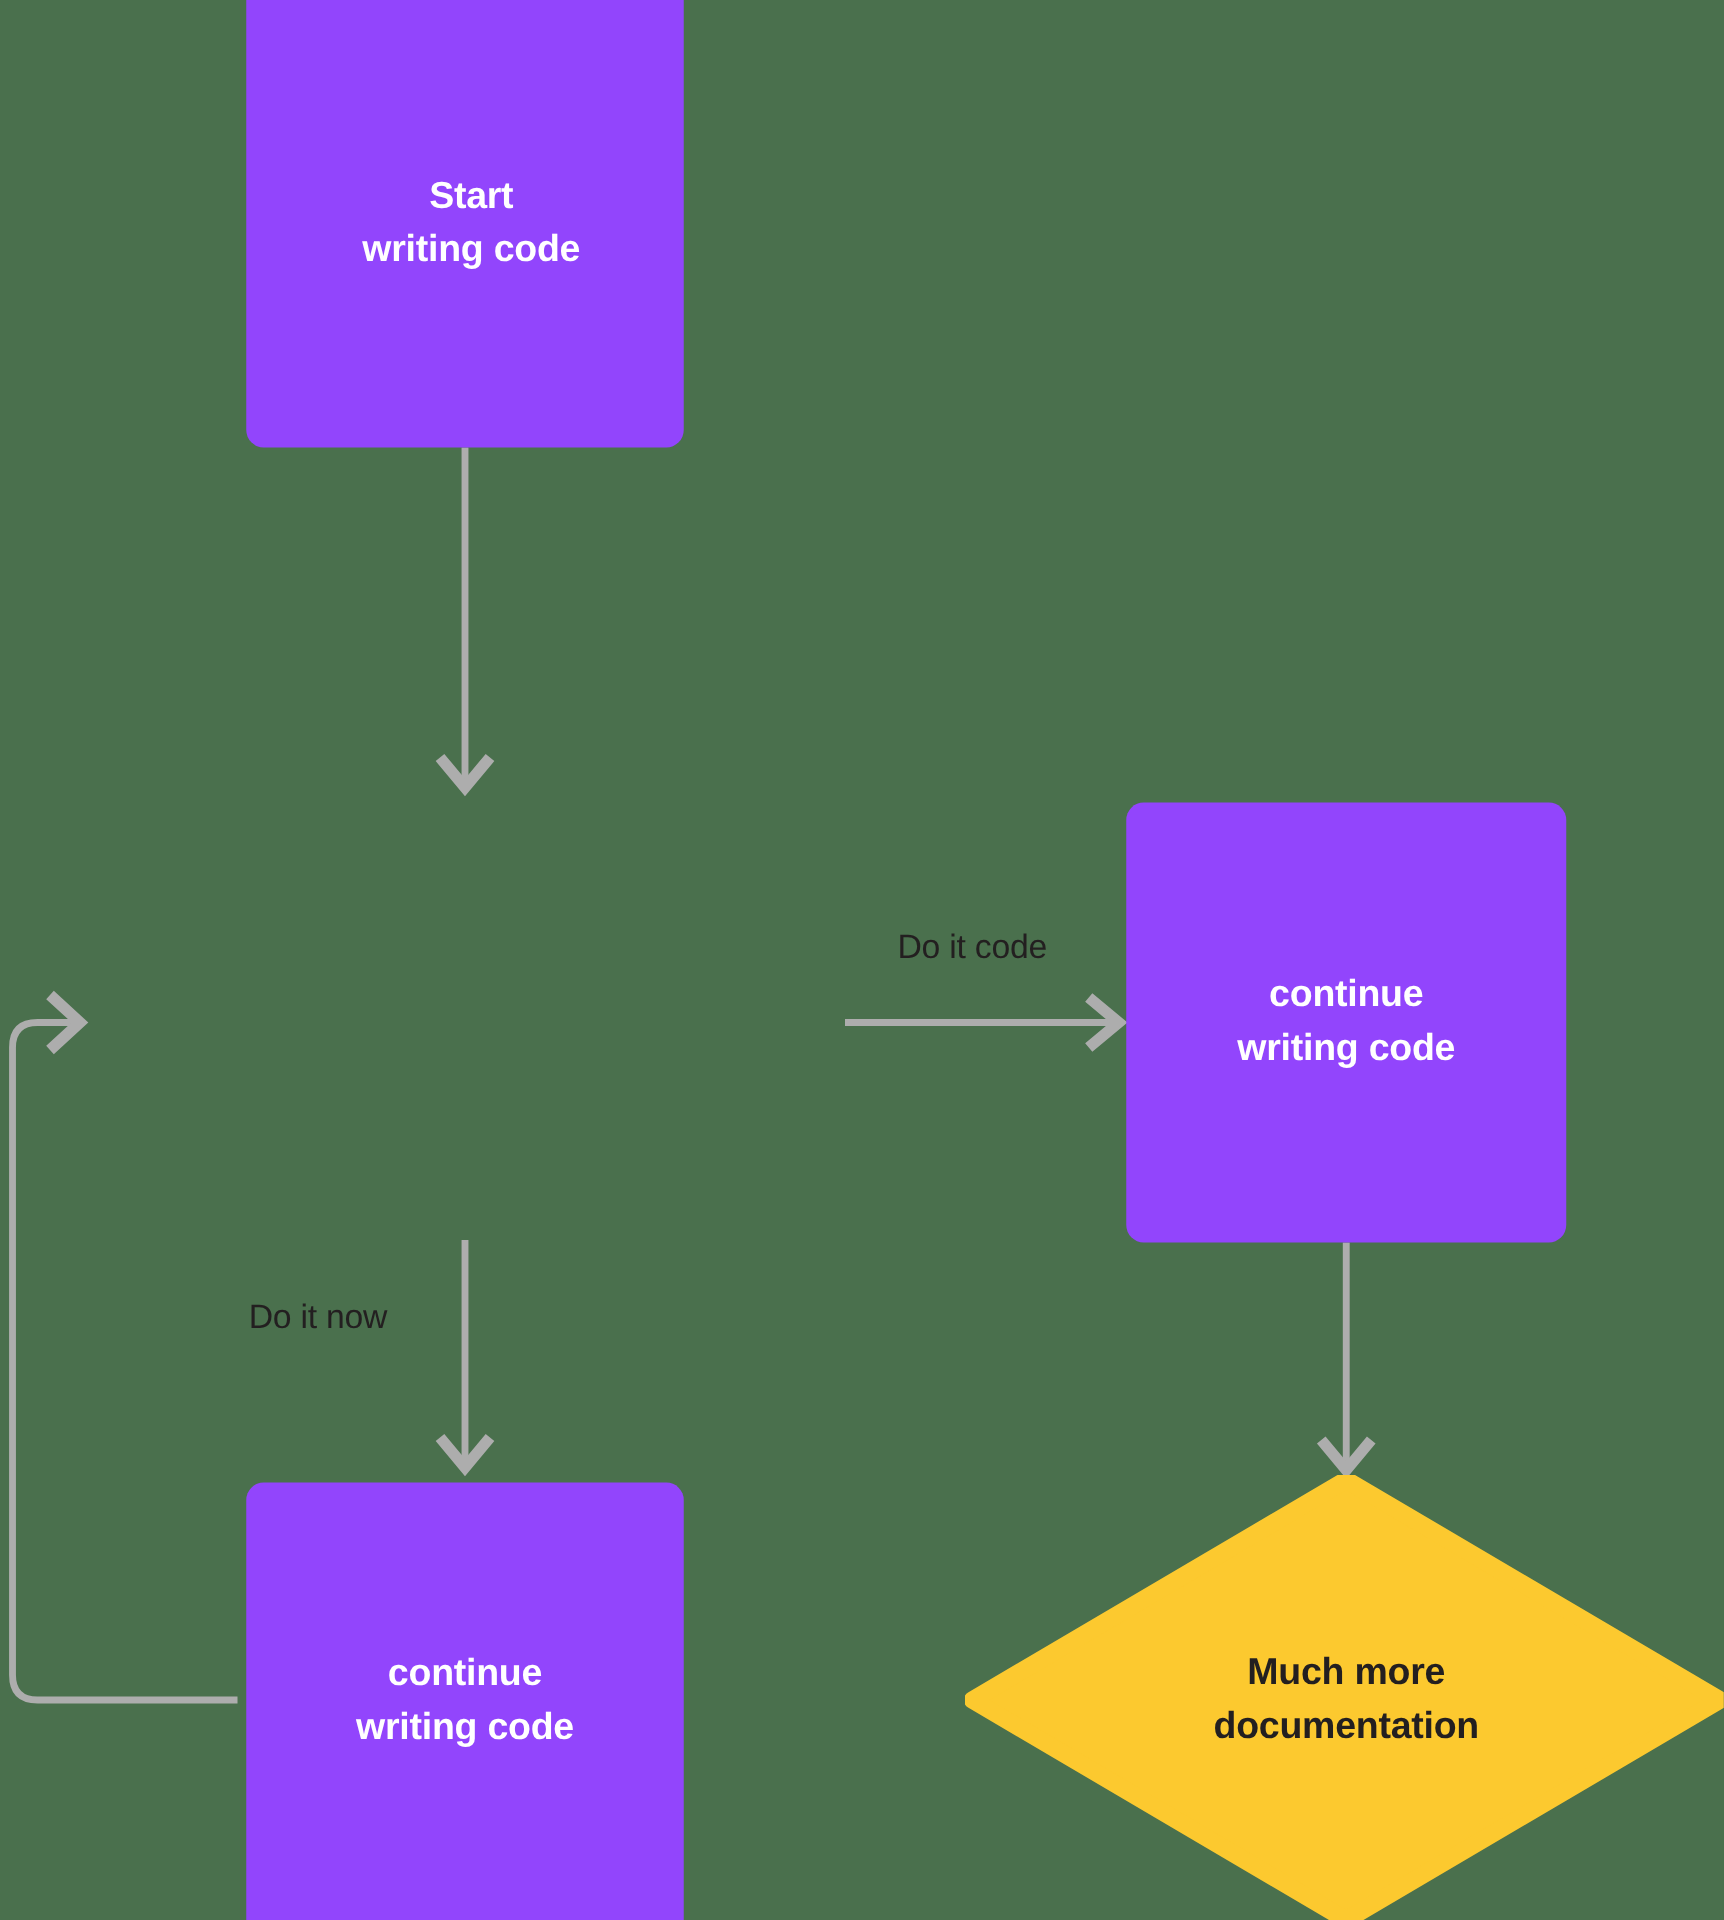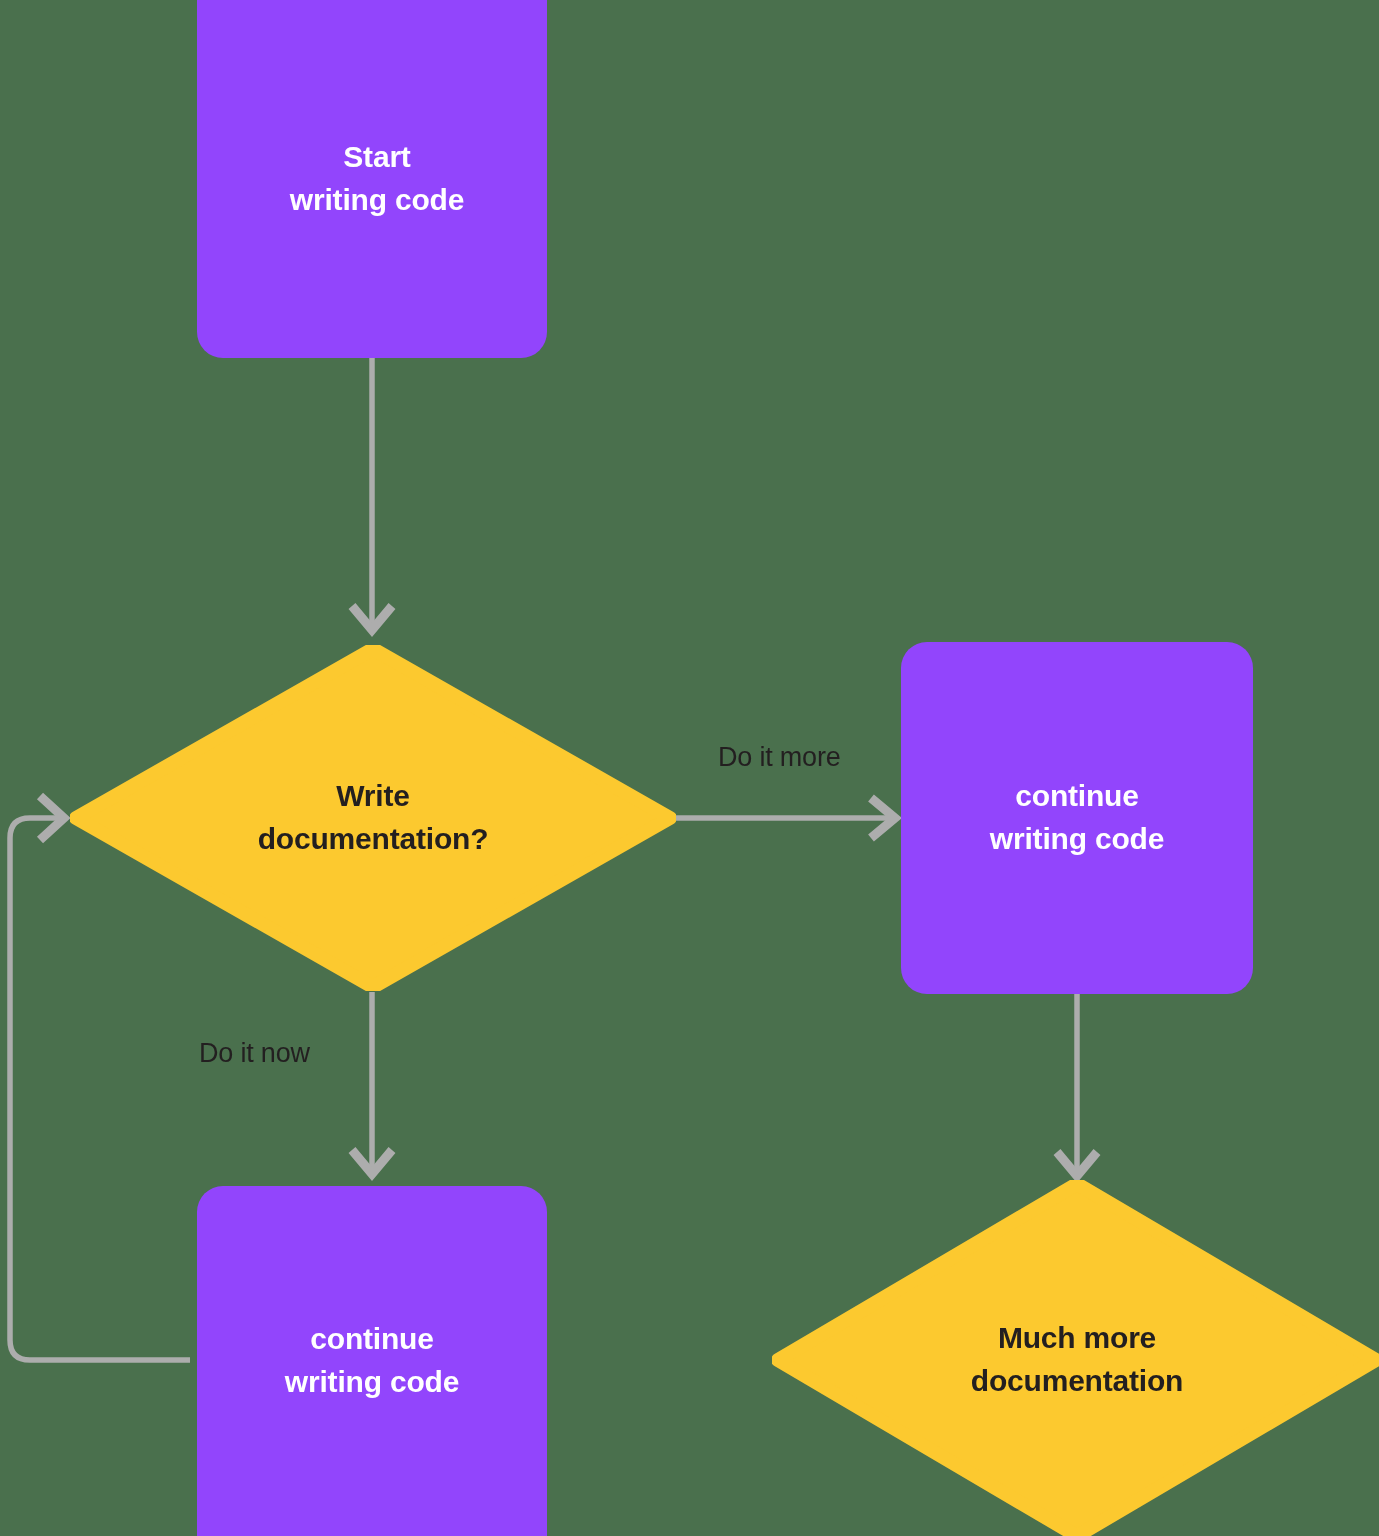--- a/index.html
+++ b/index.html
@@ -29,21 +29,21 @@
   .node {
     position: absolute;
     display: flex;
     align-items: center;
     justify-content: center;
     text-align: center;
     box-sizing: border-box;
   }
   .node-box {
     background: #9245fc;
-    border-radius: 26px;
+    border-radius: 14px;
     color: #ffffff;
   }
   .node-label {
     font-weight: bold;
     line-height: 1.42;
     white-space: pre-line;
     letter-spacing: -0.2px;
   }
   .box-label {
     font-size: 30px;
@@ -121,43 +121,36 @@
       <path class="edge-line" d="M 190 1360 L 30 1360 Q 10 1360 10 1340 L 10 838 Q 10 818 30 818 L 62 818"></path>
       <polyline class="edge-head" points="40 796, 64 818, 40 840"></polyline>
     </g>
   </svg>
 
   <div class="node node-box" style="left:197px; top:0px; width:350px; height:358px; border-top-left-radius:0; border-top-right-radius:0;padding-left:10px;">
     <span class="node-label box-label">Start
 writing code</span>
   </div>
 
-  <div class="diamond-wrap" style="left:70px; top:645px; width:606px; height:346px;">
-    <svg class="diamond-shape" viewBox="0 0 606 346" xmlns="http://www.w3.org/2000/svg">
-      <path d="M 303 4 L 600 173 L 303 342 L 6 173 Z" fill="#fcc92f" stroke="#fcc92f" stroke-width="14" stroke-linejoin="round"></path>
-    </svg>
-    <div class="diamond-text">Write
-documentation?</div>
-  </div>
 
   <div class="node node-box" style="left:901px; top:642px; width:352px; height:352px;">
     <span class="node-label box-label">continue
 writing code</span>
   </div>
 
   <div class="node node-box" style="left:197px; top:1186px; width:350px; height:350px; border-bottom-left-radius:0; border-bottom-right-radius:0;">
     <span class="node-label box-label">continue
 writing code</span>
   </div>
 
   <div class="diamond-wrap" style="left:772px; top:1180px; width:610px; height:360px;">
     <svg class="diamond-shape" viewBox="0 0 610 360" xmlns="http://www.w3.org/2000/svg">
       <path d="M 305 4 L 604 180 L 305 356 L 6 180 Z" fill="#fcc92f" stroke="#fcc92f" stroke-width="14" stroke-linejoin="round"></path>
     </svg>
     <div class="diamond-text">Much more
 documentation</div>
   </div>
 
-  <div class="edge-label" style="left:718px; top:742px;">Do it more</div>
+  <div class="edge-label" style="left:718px; top:742px;">Do it code</div>
 
   <div class="edge-label" style="left:199px; top:1038px;text-align:center;">Do it now</div>
 
 </div>
 
 </body></html>

